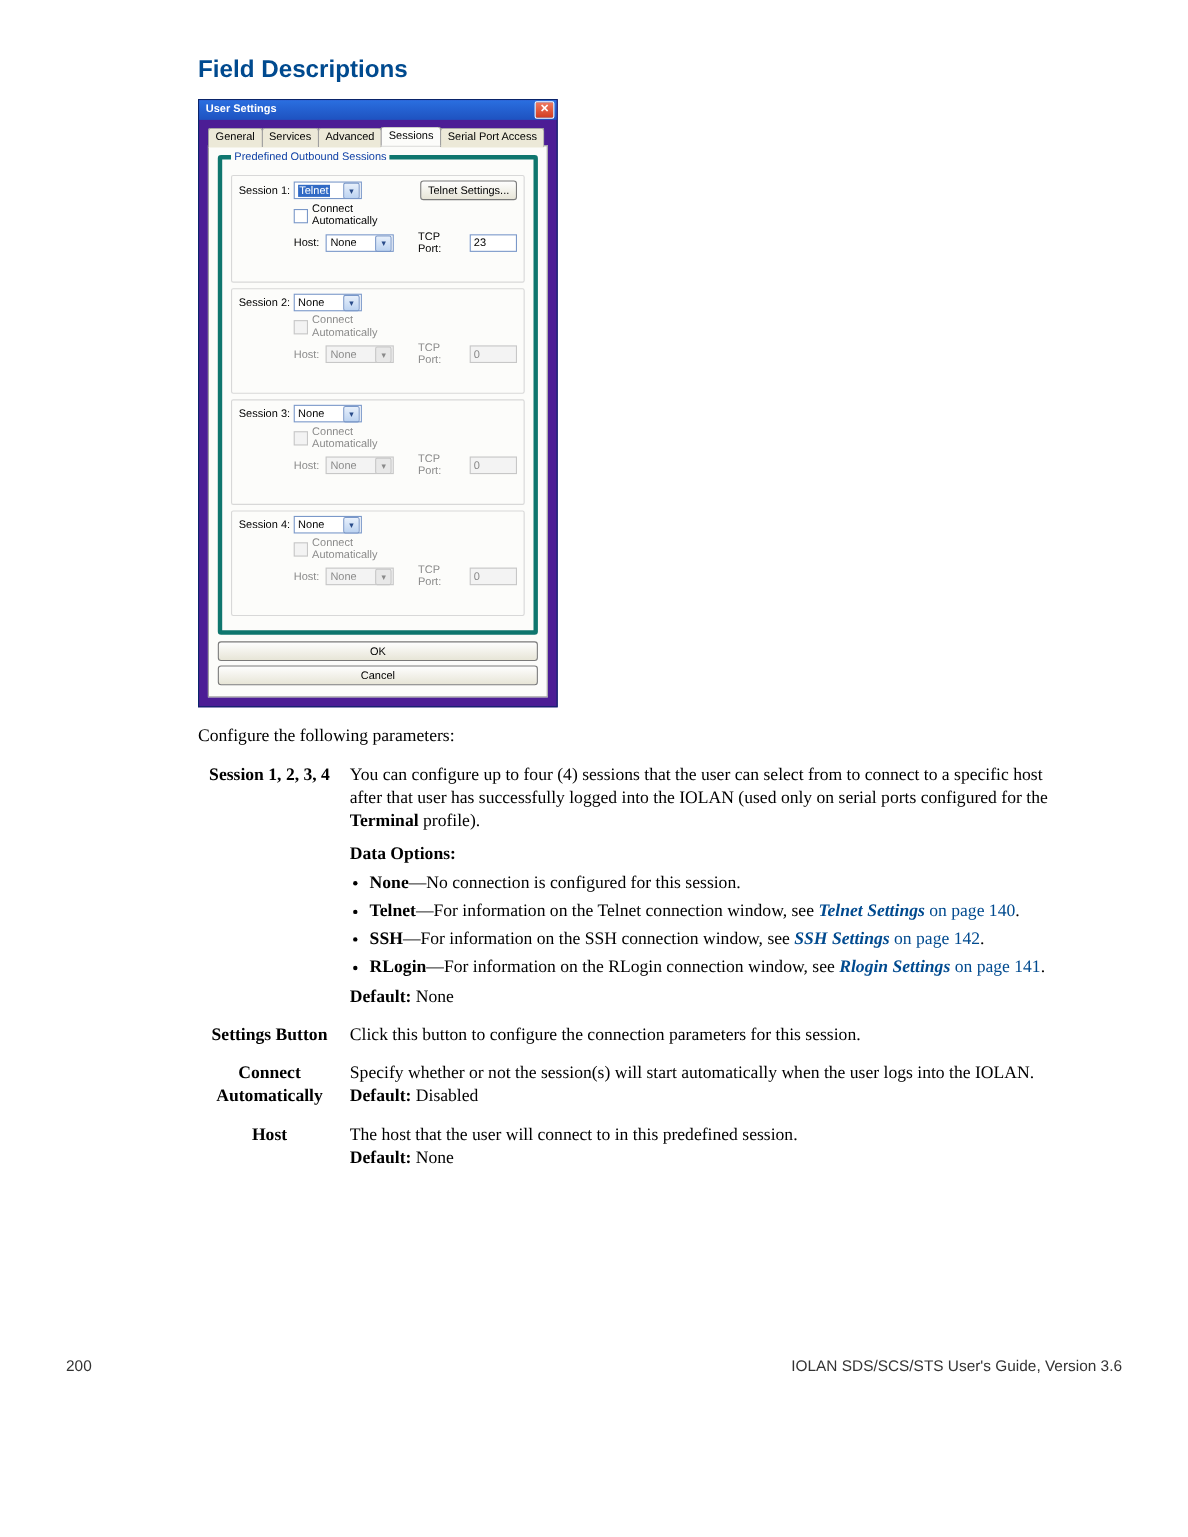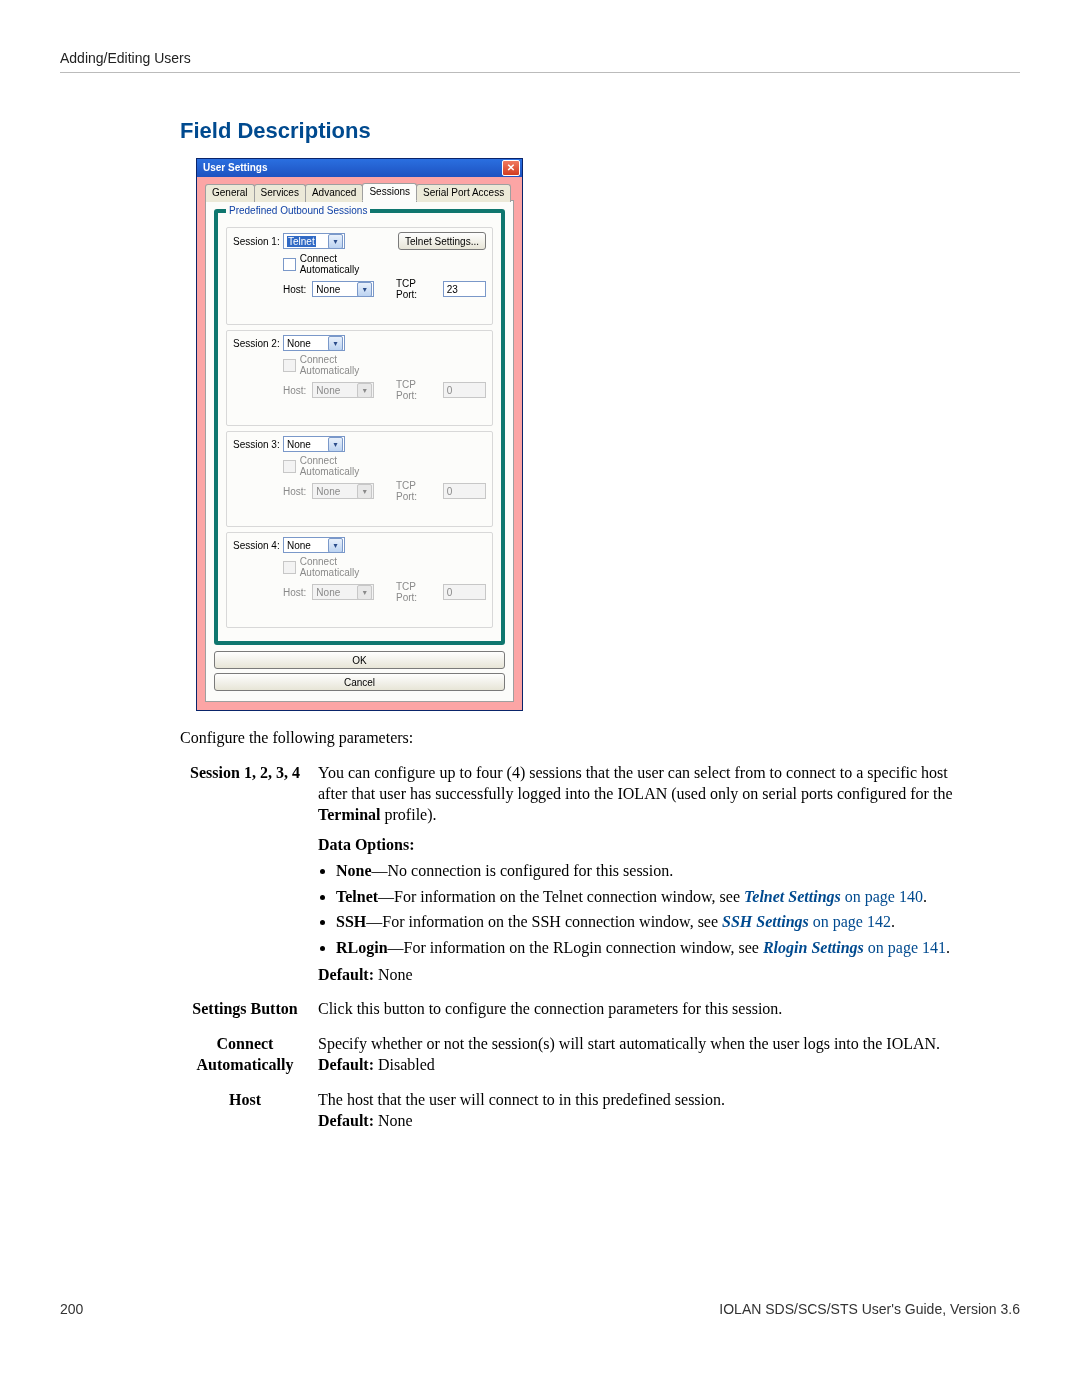--- a/index.html
+++ b/index.html
@@ -34,22 +34,22 @@
     font-weight: bold;
     margin: 0 0 14px 0;
   }
 
   
   .dialog {
     border: 1px solid #0A246A;
     width: 325px;
     font-family: Tahoma, Arial, sans-serif;
     font-size: 10px;
-    background: #fca5a5;
-    margin-left: 16px;
+    background: #4c1d95;
+    margin-left: 0;
   }
   .titlebar {
     background: linear-gradient(to bottom, #2a6fe0, #1e52c0);
     color: #fff;
     height: 18px;
     line-height: 18px;
     padding: 0 2px 0 6px;
     font-weight: bold;
     display: flex;
     justify-content: space-between;
@@ -230,21 +230,20 @@
     font-family: Arial, Helvetica, sans-serif;
     font-size: 14px;
     color:#333;
     padding: 0 60px;
   }
 </style>
 </head>
 <body>
 
 <div class="page">
-  <div class="header-area">Adding/Editing Users</div>
 
   <div class="content-block">
     <h2 class="section-title">Field Descriptions</h2>
 
     <div class="dialog">
       <div class="titlebar">
         <span>User Settings</span>
         <span class="closebtn">✕</span>
       </div>
       <div class="dialog-body">

